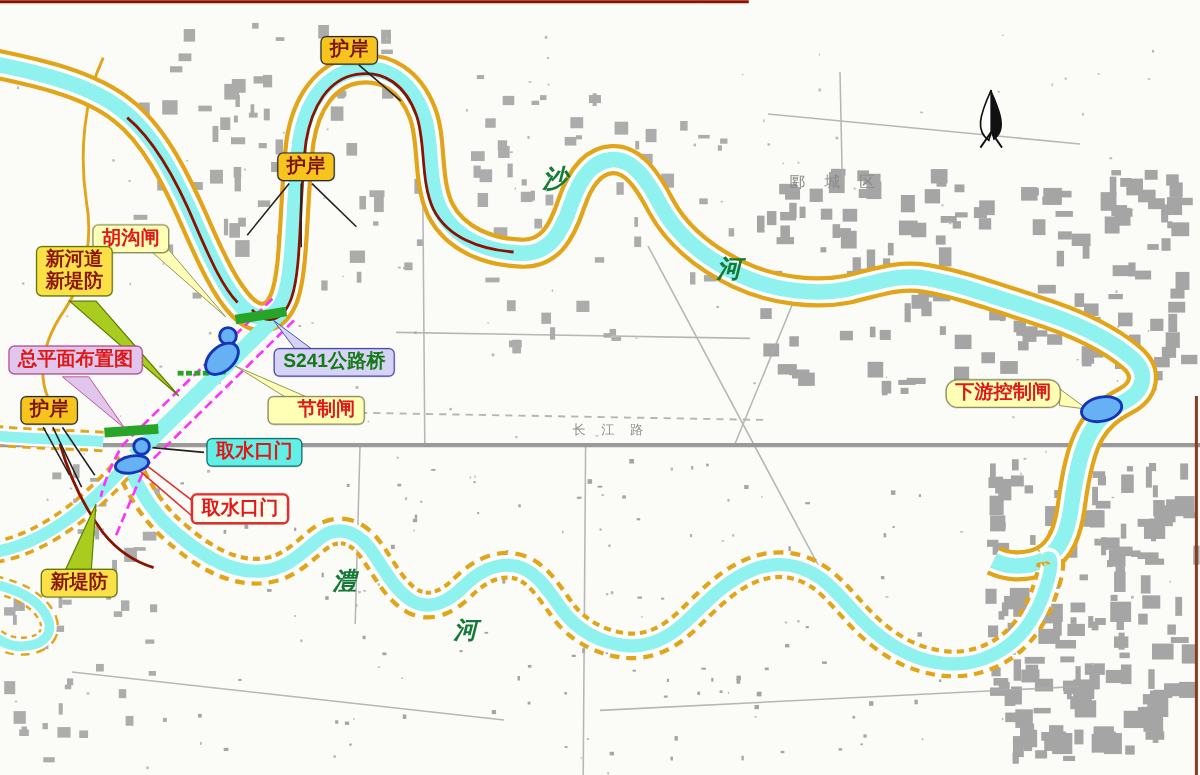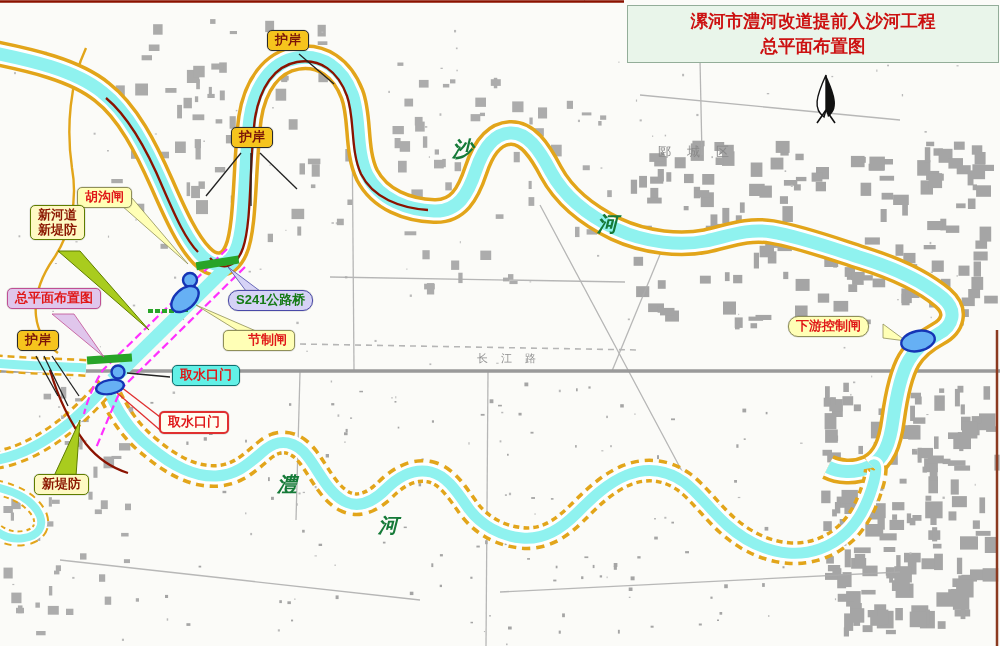--- a/index.html
+++ b/index.html
@@ -1,24 +1,24 @@
 <!DOCTYPE html>
 <html><head>
 <meta charset="utf-8">
 <style>
   html,body{margin:0;padding:0;background:#ffffff;}
   #stage{position:relative;width:1000px;height:646px;background:#fbfbf8;overflow:hidden;
          font-family:"Liberation Sans",sans-serif;}
   #mapsvg{position:absolute;left:0;top:0;}
-  .lbl{position:absolute;font-weight:bold;font-size:13px;line-height:1.12;
+  .lbl{position:absolute;font-weight:bold;font-size:16px;line-height:1.12;
        padding:2px 7px;border-radius:5px;white-space:nowrap;text-align:center;
        box-shadow:0 0 0 0.5px rgba(0,0,0,.15);}
   .lbl-gold{background:#f6c41d;border:1.6px solid #2a2a2a;color:#7a1408;}
   .lbl-pale{background:#ffffb6;border:1.2px solid #8f8f58;color:#e01818;}
-  .lbl-green{background:#fef9c3;border:1.6px solid #5f7d00;color:#8b1600;}
+  .lbl-green{background:#fde047;border:1.6px solid #5f7d00;color:#8b1600;}
   .lbl-lavpink{background:#e0c6ec;border:1.6px solid #c04f93;color:#e01818;}
   .lbl-lav{background:#d6d3f6;border:1.6px solid #4a4aa8;color:#157a15;}
   .lbl-cyan{background:#62f0e6;border:1.2px solid #0a7070;color:#e01818;}
   .lbl-whitered{background:#fffdf0;border:2px solid #e03030;color:#e01818;}
   .map-gray{position:absolute;color:#8a8a8a;}
   #title-box{position:absolute;left:627px;top:5px;width:370px;background:#e9f5ea;
              border:1px solid #93ad99;text-align:center;padding:3px 0 4px 0;
              color:#cc1111;font-weight:bold;font-family:"Liberation Serif",serif;
              font-size:17.5px;line-height:1.4;}
 </style>
@@ -886,34 +886,30 @@
       <text x="452" y="156" font-size="21">沙</text>
       <text x="597" y="231" font-size="21">河</text>
       <text x="277" y="491" font-size="20">澧</text>
       <text x="378" y="532" font-size="20">河</text>
     </g>
   </svg>
 
   <div class="map-gray" style="left:658px;top:143px;font-size:13px;letter-spacing:16px;">郾城区</div>
   <div class="map-gray" style="left:477px;top:351px;font-size:11px;letter-spacing:13px;color:#909090;">长江路</div>
 
-  <div id="title-box">
-    <div>漯河市澧河改道提前入沙河工程</div>
-    <div>总平面布置图</div>
-  </div>
 
   <div class="lbl lbl-gold" style="left:267px;top:30px;">护岸</div>
   <div class="lbl lbl-gold" style="left:231px;top:127px;">护岸</div>
   <div class="lbl lbl-pale" style="left:77px;top:176px;margin-top:11px;">胡沟闸</div>
   <div class="lbl lbl-green" style="left:30px;top:205px;">
     <div>新河道</div>
     <div>新堤防</div>
   </div>
   <div class="lbl lbl-lavpink" style="left:7px;top:288px;">总平面布置图</div>
   <div class="lbl lbl-gold" style="left:17px;top:330px;">护岸</div>
-  <div class="lbl lbl-lav" style="left:228px;top:290px;border-radius:10px;">S241公路桥</div>
+  <div class="lbl lbl-lav" style="left:228px;top:290px;">S241公路桥</div>
   <div class="lbl lbl-pale" style="left:223px;top:330px;padding-left:24px;">节制闸</div>
   <div class="lbl lbl-cyan" style="left:172px;top:365px;">取水口门</div>
   <div class="lbl lbl-whitered" style="left:159px;top:411px;">取水口门</div>
   <div class="lbl lbl-green" style="left:34px;top:474px;">新堤防</div>
   <div class="lbl lbl-pale" style="left:788px;top:316px;border-radius:10px;">下游控制闸</div>
 
 </div>
 
 </body></html>

